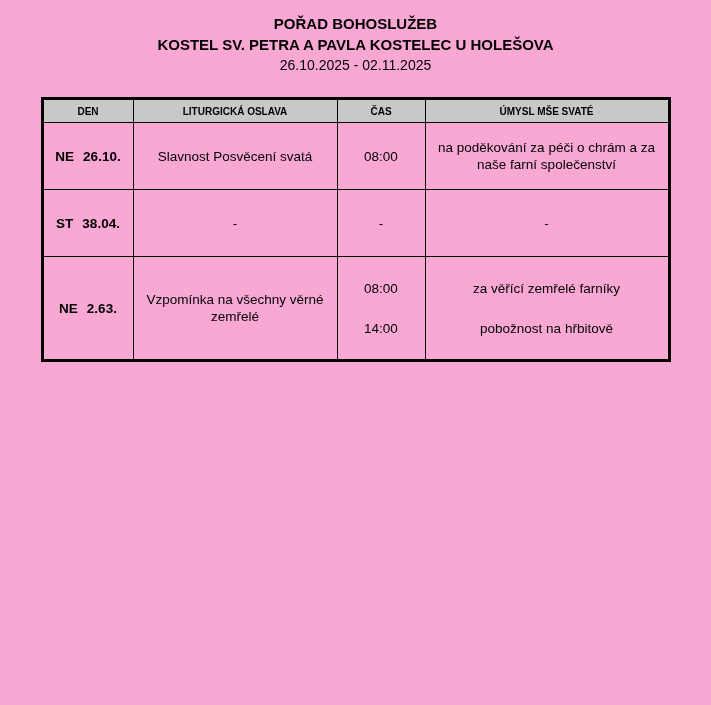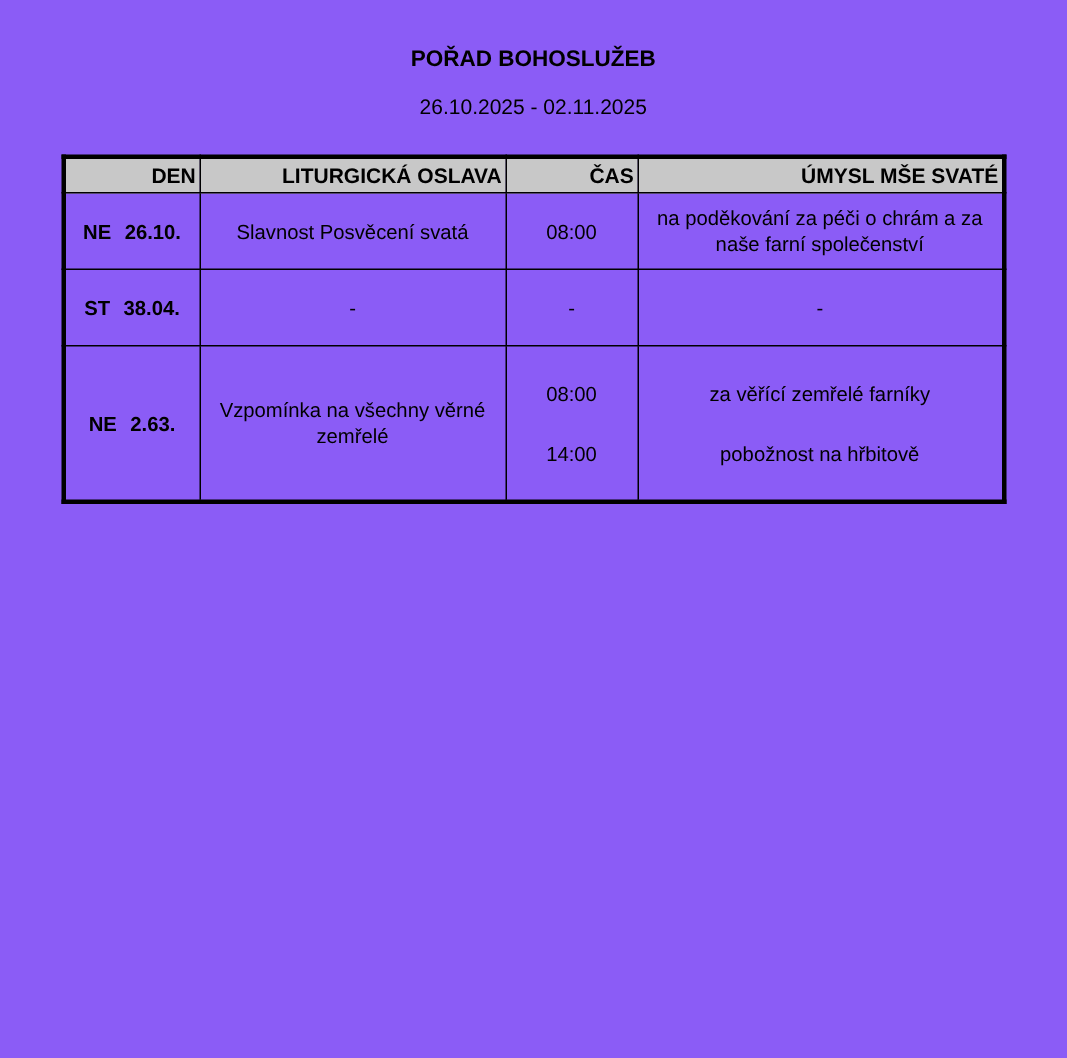--- a/index.html
+++ b/index.html
@@ -6,79 +6,80 @@
     margin: 0;
     padding: 0;
     background: #ffffff;
     font-family: "Liberation Sans", sans-serif;
     color: #000000;
   }
   .page {
     width: 711px;
     height: 705px;
     box-sizing: border-box;
-    padding-top: 30px;
+    padding-top: 14px;
     overflow: hidden;
-    background: #8b5cf6;
+    background: #f9a8d4;
   }
   .titles { text-align: center; }
   .t1, .t2 {
     font-weight: bold;
     font-size: 15px;
     line-height: 20px;
     margin: 0;
   }
   .t2 { line-height: 21px; }
   .t3 {
     font-size: 14px;
     line-height: 20px;
-    margin: 11px;
+    margin: 0;
   }
   table.schedule {
     border-collapse: collapse;
     table-layout: fixed;
     width: 627px;
     margin: 22px auto 0 auto;
     border: 3px solid var(--border-color, #000);
   }
   table.schedule th {
     background: var(--header-bg, #c8c8c8);
     border: 1.5px solid var(--border-color, #000);
-    font-size: 14px;
+    font-size: 10px;
     font-weight: bold;
     height: 20px;
     padding: 1px 2px;
-    text-align: right;
+    text-align: center;
   }
   table.schedule td {
     border: 1.5px solid var(--border-color, #000);
     text-align: center;
     vertical-align: middle;
     font-size: 13.5px;
     line-height: 17px;
     padding: 2px 6px;
   }
-  tr.body-row { height: 51px; }
+  tr.body-row { height: 67px; }
   tr.body-row.tall { height: 104px; }
   td.den { font-weight: bold; white-space: nowrap; }
   td.den .day-abbrev { margin-right: 9px; }
   .stack {
     display: flex;
     flex-direction: column;
     justify-content: center;
     gap: 2px;
   }
   tr.tall .stack { gap: 23px; }
 </style>
 </head>
 <body>
 
 <div class="page">
   <div class="titles">
     <p class="t1">POŘAD BOHOSLUŽEB</p>
+    <p class="t2">KOSTEL SV. PETRA A PAVLA KOSTELEC U HOLEŠOVA</p>
     <p class="t3">26.10.2025 - 02.11.2025</p>
   </div>
 
   <table class="schedule">
     <colgroup>
       <col style="width:91px">
       <col style="width:204px">
       <col style="width:88px">
       <col style="width:244px">
     </colgroup>

